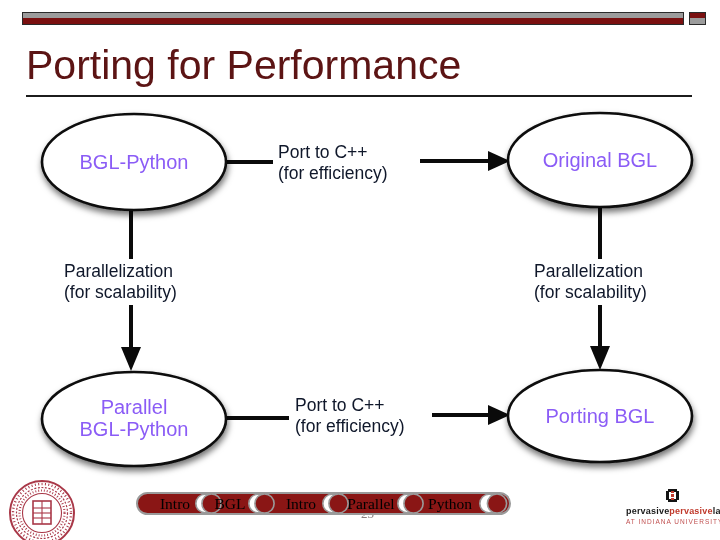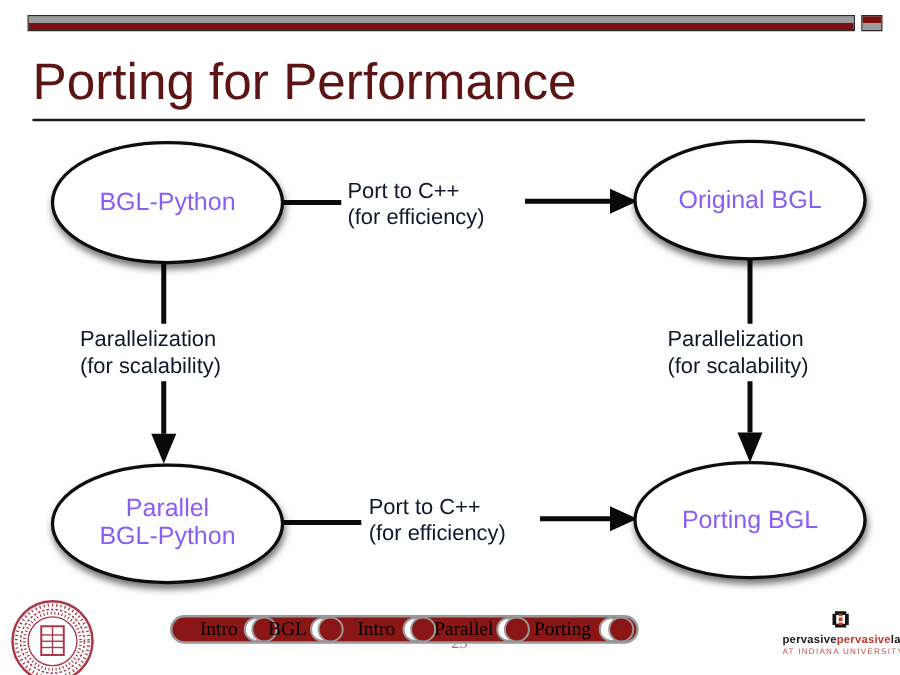--- a/index.html
+++ b/index.html
@@ -165,20 +165,20 @@
   </div>
   <div class="edge-label" style="left:291px;top:393px;">
     <span>Port to C++</span>
     <span>(for efficiency)</span>
   </div>
 
   <div class="tab-label" style="left:175px;">Intro</div>
   <div class="tab-label" style="left:230px;">BGL</div>
   <div class="tab-label" style="left:301px;">Intro</div>
   <div class="tab-label" style="left:371px;">Parallel</div>
-  <div class="tab-label" style="left:450px;">Porting</div>
+  <div class="tab-label" style="left:450px;">Python</div>
 
   <div class="ptl-line1">
     <span>pervasive</span><span class="mid">pervasive</span><span>labs</span>
   </div>
   <div class="ptl-line2">AT INDIANA UNIVERSITY</div>
 
 </div>
 
 </body></html>

